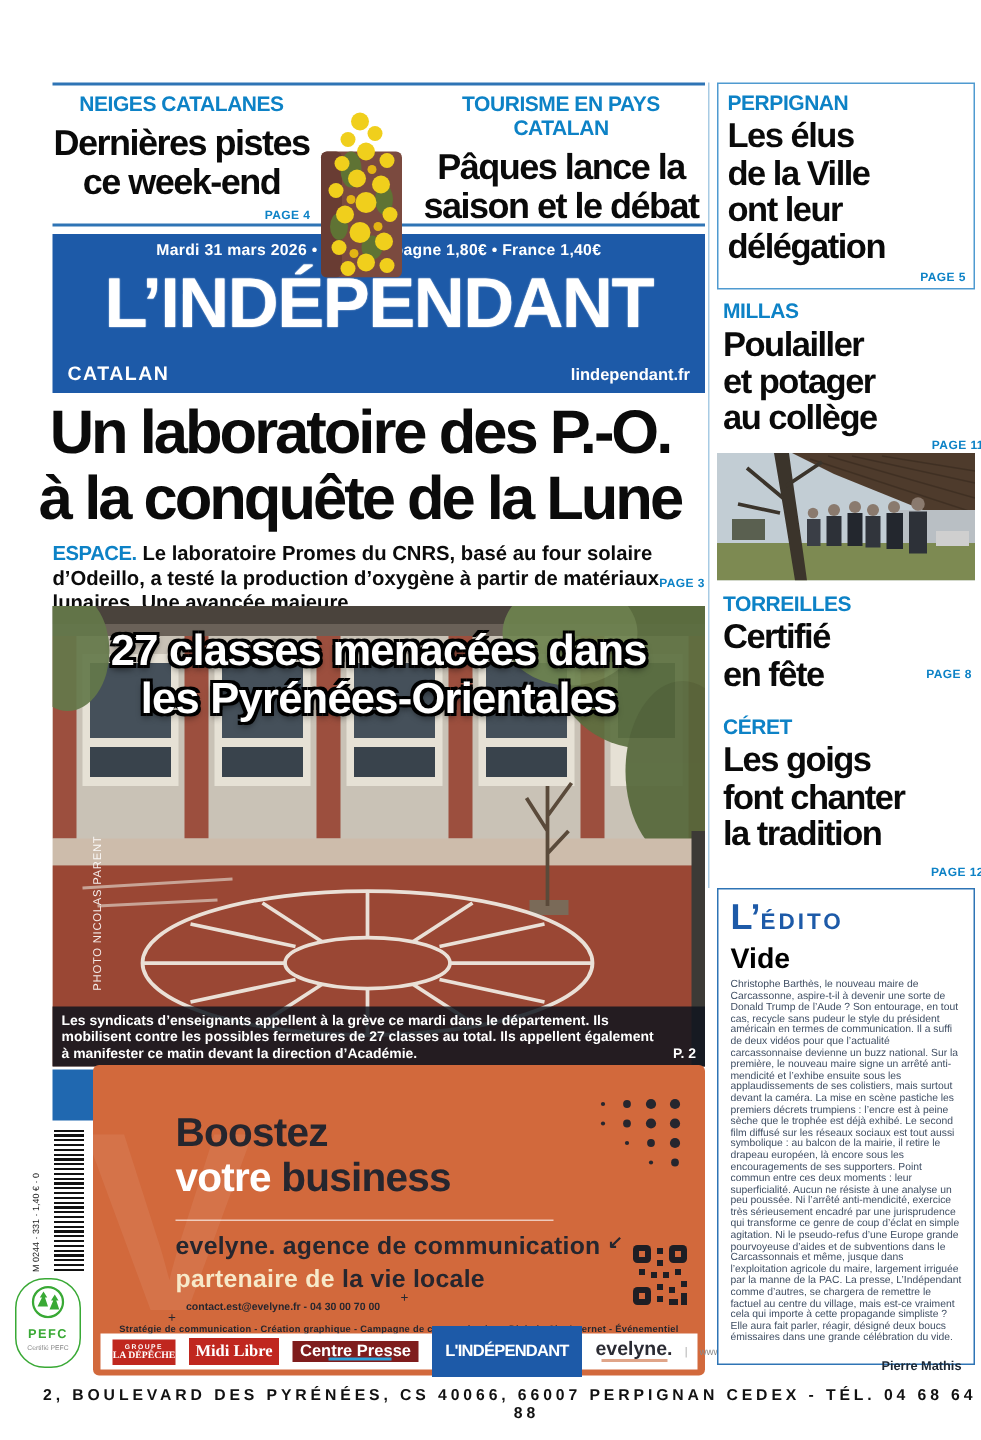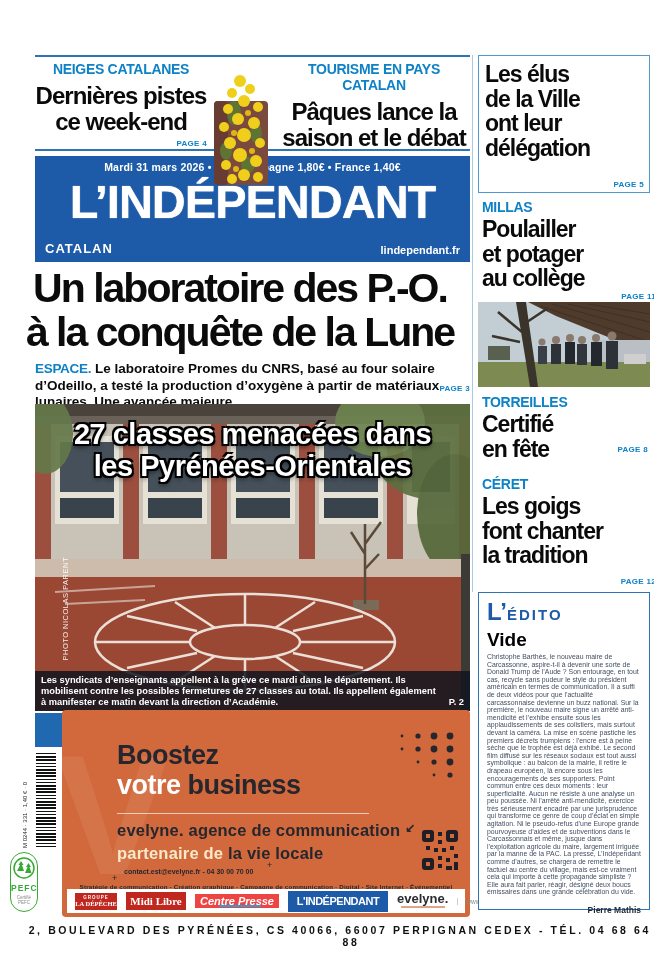--- a/index.html
+++ b/index.html
@@ -207,21 +207,21 @@
       <span>Les syndicats d’enseignants appellent à la grève ce mardi dans le département. Ils mobilisent contre les possibles fermetures de 27 classes au total. Ils appellent également à manifester ce matin devant la direction d’Académie.</span>
       <span class="abs" style="right:6px;bottom:3px;font-size:9.3px;font-weight:700;">P. 2</span>
     </div>
   </div>
 
   <div class="abs" style="left:35px;top:713px;width:41px;height:34px;background:#2068b0;"></div>
 
   <div class="abs" style="left:36px;top:753px;width:20px;height:95px;background:repeating-linear-gradient(180deg,#111 0 1.5px,#fff 1.5px 3.2px);"></div>
   <div class="abs" style="left:22px;top:848px;width:95px;font-size:6px;color:#222;transform:rotate(-90deg);transform-origin:0 0;">M 0244 · 331 · 1,40 € · 0</div>
 
-  <div class="abs" style="left:10px;top:852px;width:28px;height:60px;border:1.5px solid #39a935;border-radius:20px;text-align:center;padding-top:4px;box-sizing:border-box;">
+  <div class="abs" style="left:10px;top:852px;width:44px;height:60px;border:1.5px solid #39a935;border-radius:20px;text-align:center;padding-top:4px;box-sizing:border-box;">
     <svg width="26" height="22" viewBox="0 0 26 22">
       <circle cx="13" cy="11" r="10" fill="none" stroke="#39a935" stroke-width="1.5"></circle>
       <path d="M9 14 L6 14 L9 8 L7.5 8 L10 4 L12.5 8 L11 8 L13 14 Z" fill="#39a935"></path>
       <path d="M17 16 L14 16 L16.5 10 L15 10 L17.5 6 L20 10 L18.5 10 L20.5 16 Z" fill="#39a935"></path>
     </svg>
     <div style="color:#39a935;font-weight:700;font-size:8.5px;letter-spacing:1px;">PEFC</div>
     <div style="color:#8a8a8a;font-size:4.5px;margin-top:2px;">Certifié PEFC</div>
   </div>
 
   <div class="abs ad" style="left:62px;top:710px;width:408px;height:207px;">
@@ -288,36 +288,37 @@
           <rect x="3" y="17" width="2" height="2"></rect>
         </g>
     </svg>
 
     <div class="logo-strip">
       <div class="logo-box" style="background:#c0271f;width:42px;height:17px;flex-direction:column;line-height:6px;">
         <span style="font-size:4.5px;letter-spacing:1px;">GROUPE</span>
         <span style="font-size:6.5px;font-family:'Liberation Serif',serif;">LA DÉPÊCHE</span>
       </div>
       <div class="logo-box" style="background:#c0271f;width:60px;height:18px;font-size:11px;font-family:'Liberation Serif',serif;">Midi Libre</div>
-      <div class="logo-box" style="background:#ef4444;width:84px;height:14px;font-size:11px;font-style:italic;position:relative;">
+      <div class="logo-box" style="background:#7f1d1d;width:84px;height:14px;font-size:11px;position:relative;">
         <span>Centre Presse</span>
         <span class="abs" style="left:24px;bottom:1px;width:42px;height:2px;background:#2a9fd8;"></span>
       </div>
-      <div class="logo-box" style="background:#1d5aa8;width:100px;height:21px;font-size:11px;letter-spacing:-0.5px;">L'INDÉPENDANT</div>
+      <div class="logo-box" style="background:#1d5aa8;width:100px;height:34px;font-size:11px;letter-spacing:-0.5px;">L'INDÉPENDANT</div>
       <div style="color:#2b2b33;font-weight:700;font-size:13px;line-height:10px;text-align:center;">
         <span>evelyne.</span>
         <div style="height:2px;width:44px;background:#e0a589;margin:2px auto 0;"></div>
       </div>
       <div style="border-left:1px solid #ccc;padding-left:8px;color:#8a8a8a;font-size:6.5px;">www.evelyne.fr</div>
     </div>
   </div>
 
   <div class="abs" style="left:472px;top:55px;width:1px;height:537px;background:#a8cbe4;"></div>
 
   <div class="sb-block" style="top:55px;height:138px;border:1px solid #4f9ad0;box-sizing:border-box;padding:4px 6px;">
+    <div class="sb-kicker">PERPIGNAN</div>
     <div class="sb-hl pre" style="margin-top:2px;">Les élus
 de la Ville
 ont leur
 délégation</div>
     <div class="page-ref abs" style="right:5px;bottom:3px;">PAGE 5</div>
   </div>
 
   <div class="sb-block" style="top:197px;height:100px;">
     <div class="sb-kicker">MILLAS</div>
     <div class="sb-hl pre" style="margin-top:2px;">Poulailler

